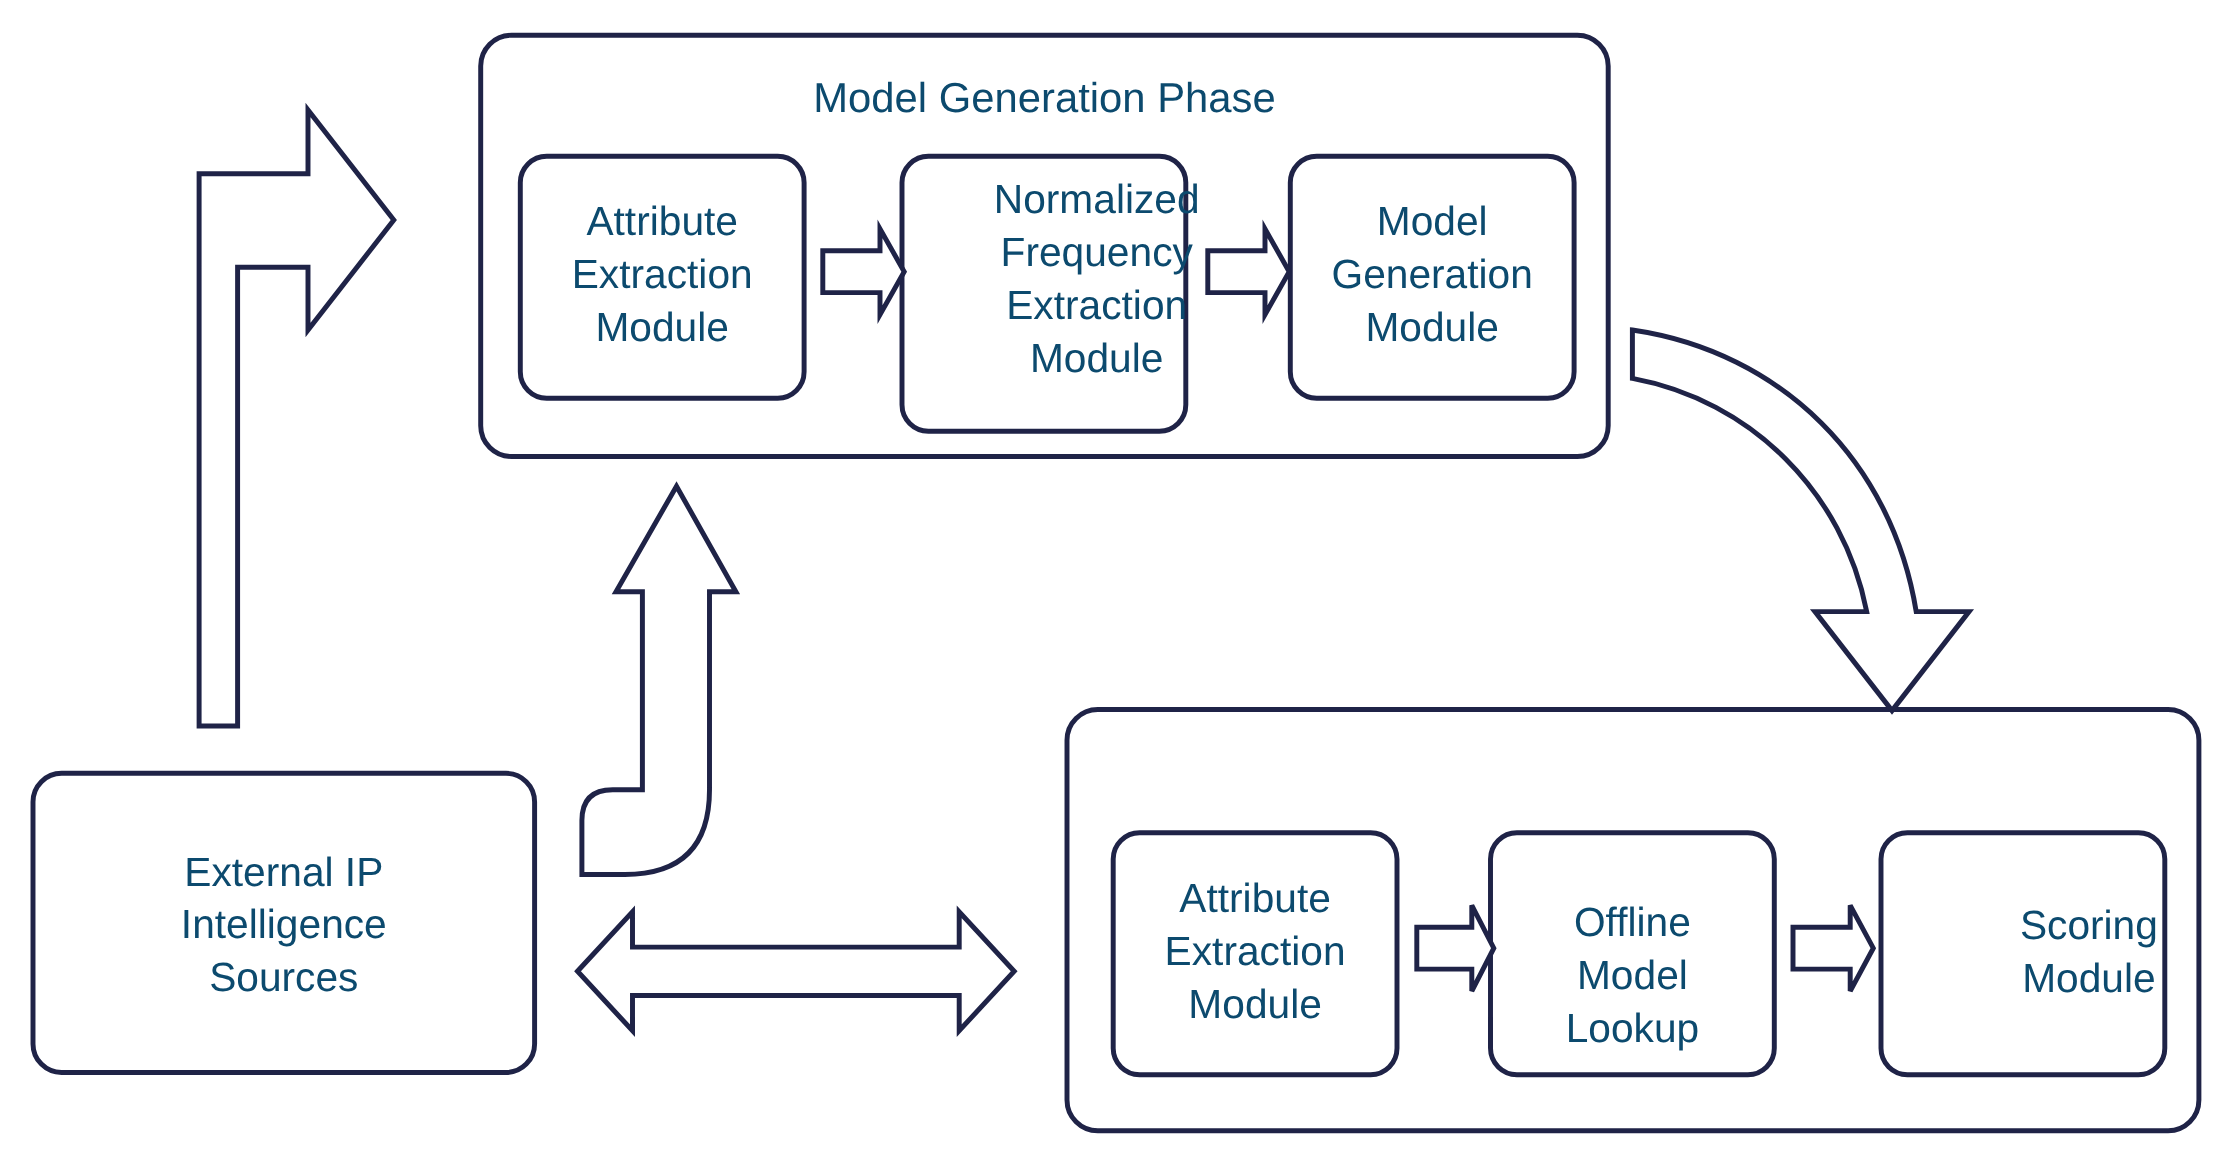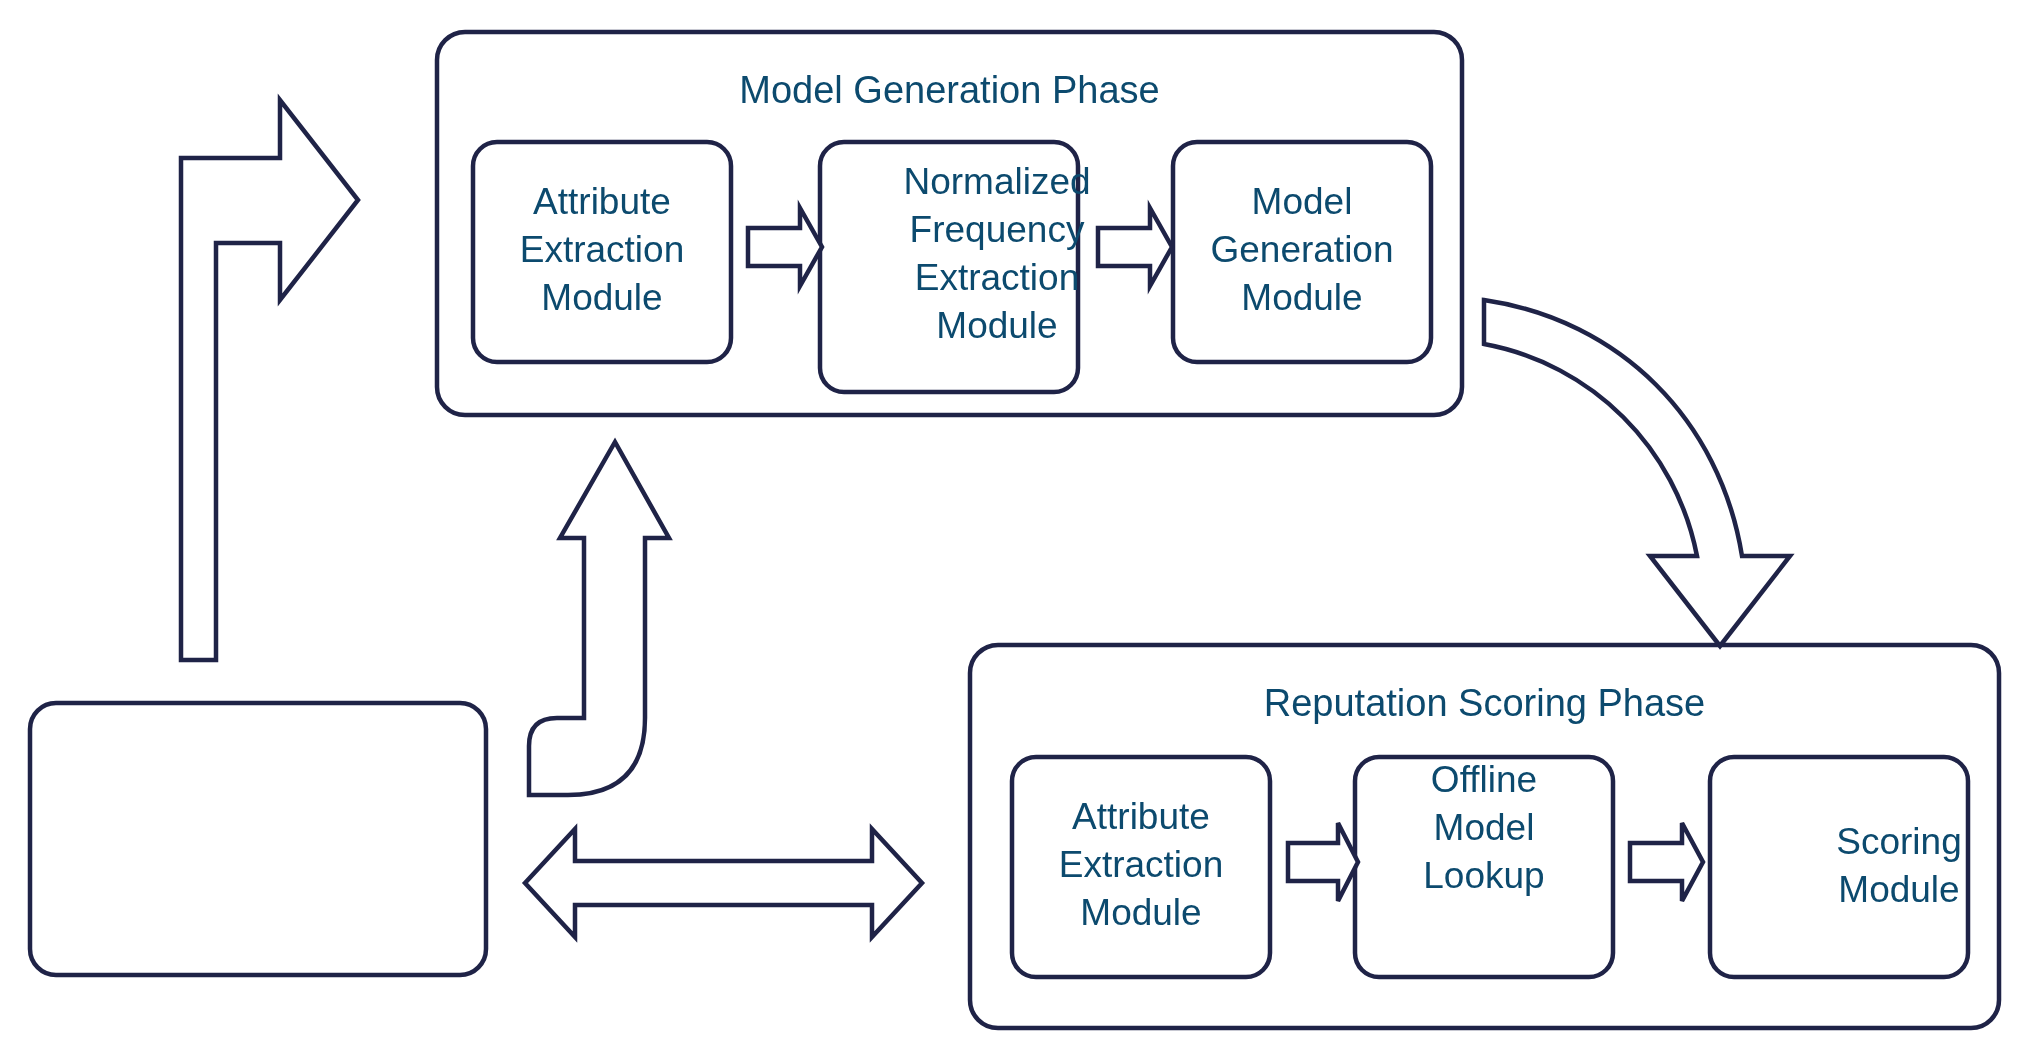--- a/index.html
+++ b/index.html
@@ -110,40 +110,42 @@
              L 1697,556
              C 1676,448 1592,364 1484,344
              Z"></path>
 
     <polygon class="arrow-shape" points="525,883 575,829 575,861 872,861 872,829 922,883 872,937 872,905 575,905 575,937"></polygon>
 
   </svg>
 
   <div class="lbl phase-title" style="left:437px; top:66px; width:1025px;">Model Generation Phase</div>
 
-  <div class="lbl phase-title" style="left:970px; top:679px; width:1029px;">Reputation Scoring Phase</div>
 
+  <div class="lbl source-label" style="left:30px; top:769px; width:456px;">External IP
+Intelligence
+Sources</div>
 
   <div class="lbl module-label" style="left:473px; top:178px; width:258px;">Attribute
 Extraction
 Module</div>
 
   <div class="lbl module-label" style="left:868px; top:158px; width:258px;">Normalized
 Frequency
 Extraction
 Module</div>
 
   <div class="lbl module-label" style="left:1173px; top:178px; width:258px;">Model
 Generation
 Module</div>
 
   <div class="lbl module-label" style="left:1012px; top:793px; width:258px;">Attribute
 Extraction
 Module</div>
 
-  <div class="lbl module-label" style="left:1355px; top:756px; width:258px;text-align:center;">Offline
+  <div class="lbl module-label" style="left:1355px; top:815px; width:258px;text-align:center;">Offline
 Model
 Lookup</div>
 
   <div class="lbl module-label" style="left:1770px; top:818px; width:258px;">Scoring
 Module</div>
 
 </div>
 
 </body></html>

